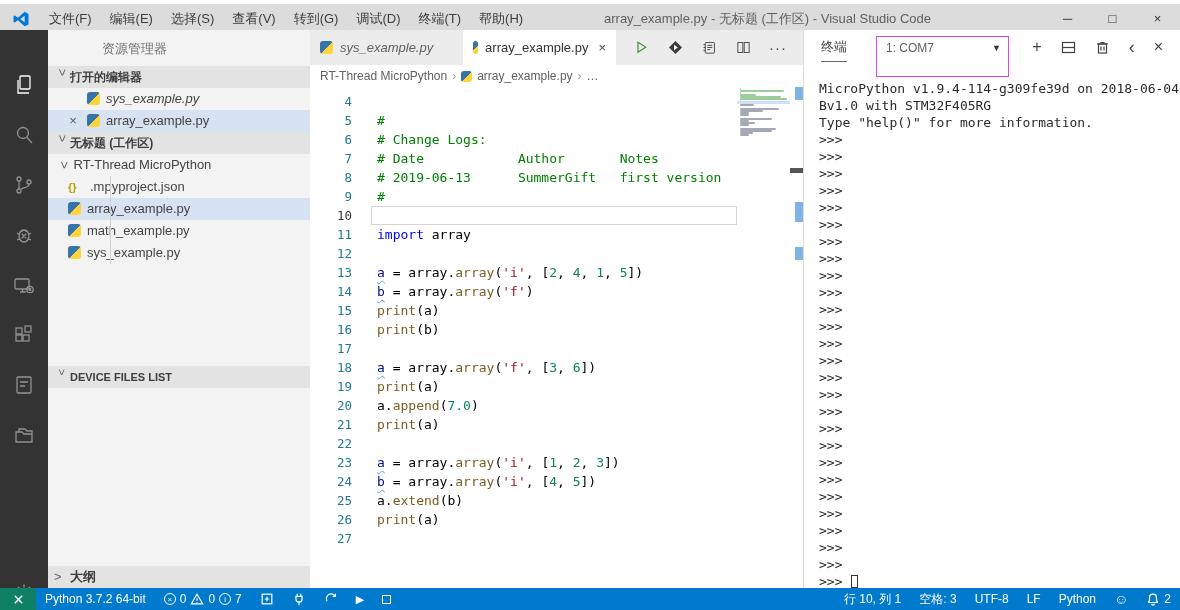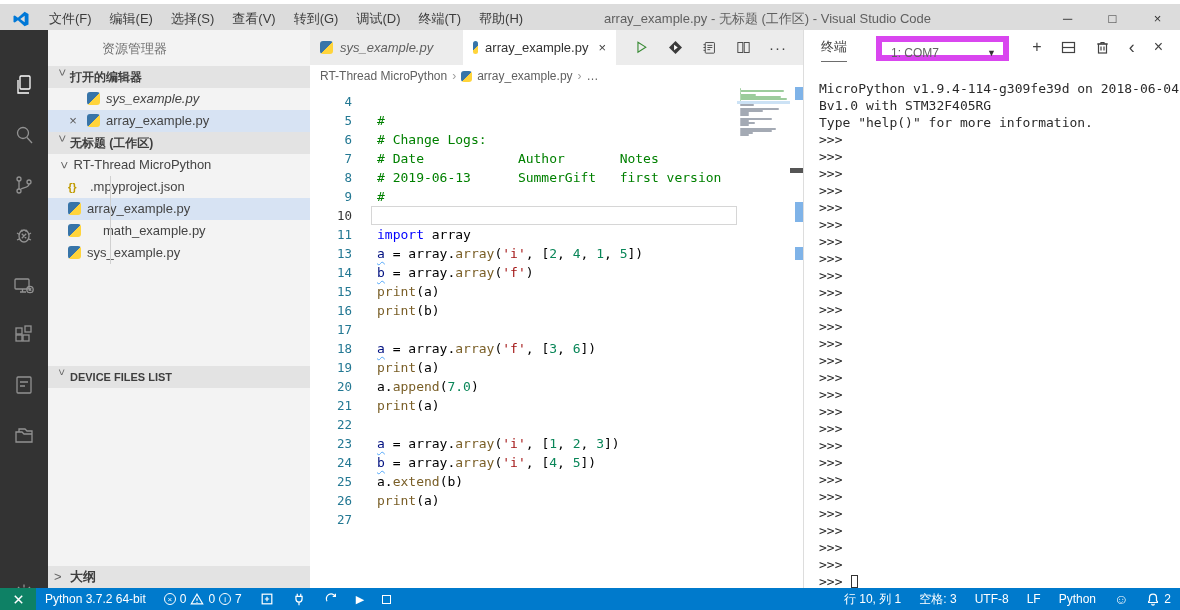--- a/index.html
+++ b/index.html
@@ -59,21 +59,21 @@
   .tk-n{color:var(--c-number);} .tk-f{color:var(--c-func);} .tk-p{color:#000;}
   .tk-v{color:var(--c-var);text-decoration:underline wavy #52a7f9 1px;text-underline-offset:3px;}
   .minimap{position:absolute;right:13px;top:0;width:53px;height:501px;background:#fff;}
   .mm-bar{position:absolute;height:2px;border-radius:1px;}
   .ruler{position:absolute;right:0;top:0;width:13px;height:501px;background:#fff;}
   .rl-mark{position:absolute;}
   
   .panel{position:absolute;left:803px;top:30px;width:377px;height:558px;background:#fff;border-left:1px solid #ddd;}
   .panel-head{position:absolute;left:0;top:0;width:377px;height:34px;}
   .panel-tab{position:absolute;left:17px;top:8px;font-size:13px;color:#424242;padding-bottom:5px;border-bottom:1px solid #6d6d6d;}
-  .term-select{position:absolute;left:72px;top:6px;width:133px;height:25px;border:6px solid #d946ef;background:#fff;font-size:12px;color:#616161;line-height:23px;padding-left:9px;}
+  .term-select{position:absolute;left:72px;top:6px;width:133px;height:41px;border:1px solid #d946ef;background:#fff;font-size:12px;color:#616161;line-height:23px;padding-left:9px;}
   .term-select .arrow{position:absolute;right:7px;top:0;font-size:9px;color:#333;}
   .panel-actions{position:absolute;right:0;top:0;height:34px;display:flex;align-items:center;gap:19px;padding-right:18px;color:#424242;}
   .panel-actions svg{width:15px;height:15px;stroke:#424242;fill:none;stroke-width:1.2;}
   .pa-glyph{font-size:16px;line-height:16px;color:#424242;}
   .term-body{position:absolute;left:0;top:42px;width:377px;height:516px;overflow:hidden;padding:8px 0 0 15px;font-family:"DejaVu Sans Mono",monospace;font-size:13px;line-height:17px;color:#2a2a2a;white-space:pre;}
   .term-cursor{display:inline-block;width:7px;height:13px;border:1px solid #333;vertical-align:-2px;margin-left:1px;}
   
   .statusbar{position:absolute;left:0;top:588px;width:1180px;height:22px;background:var(--accent);color:#fff;font-size:12px;display:flex;align-items:center;}
   .sb-remote{width:36px;height:22px;background:var(--remote);display:flex;align-items:center;justify-content:center;}
   .st-item{display:flex;align-items:center;gap:4px;padding:16px 9px;height:22px;white-space:nowrap;}
@@ -173,21 +173,21 @@
         <div class="sb-row selected" style="top: 80px;"><span class="close-x">×</span><span class="pyicon" style="margin-left:39px;"></span><span style="margin-left:6px;">array_example.py</span></div>
       </div>
 
     <div class="sb-header" style="top:102px">
       <span class="chev down">&gt;</span><span>无标题 (工作区)</span>
     </div>
     <div id="workspace-tree">
         <div class="sb-row" style="top: 124px;"><span class="chev down" style="margin-left:12px;color:#646464;">&gt;</span><span style="margin-left:6px;">RT-Thread MicroPython</span></div>
         <div class="sb-row" style="top: 146px;"><span class="jsonicon" style="margin-left:20px;">{}</span><span style="margin-left:6px;">.mpyproject.json</span></div>
         <div class="sb-row selected" style="top: 168px;"><span class="pyicon" style="margin-left:20px;"></span><span style="margin-left:6px;">array_example.py</span></div>
-        <div class="sb-row" style="top: 190px;"><span class="pyicon" style="margin-left:20px;"></span><span style="margin-left:22px;">math_example.py</span></div>
+        <div class="sb-row" style="top: 190px;"><span class="pyicon" style="margin-left:20px;"></span><span style="margin-left:6px;">math_example.py</span></div>
         <div class="sb-row" style="top: 212px;"><span class="pyicon" style="margin-left:20px;"></span><span style="margin-left:6px;">sys_example.py</span></div>
       </div>
     <div class="indent-guide"></div>
 
     <div class="sb-header" style="top:336px;font-size:11px;">
       <span class="chev down">&gt;</span><span>DEVICE FILES LIST</span>
     </div>
     <div class="sb-header" style="top:536px;font-size:13px;">
       <span class="chev">&gt;</span><span>大纲</span>
     </div>
@@ -237,20 +237,21 @@
       <div class="code-rows" id="code-rows">
           <div class="cl"><span class="ln">3</span><span class="lc"><span class="tk-c">#</span></span></div>
           <div class="cl"><span class="ln">4</span></div>
           <div class="cl"><span class="ln">5</span><span class="lc"><span class="tk-c">#</span></span></div>
           <div class="cl"><span class="ln">6</span><span class="lc"><span class="tk-c"># Change Logs:</span></span></div>
           <div class="cl"><span class="ln">7</span><span class="lc"><span class="tk-c"># Date            Author       Notes</span></span></div>
           <div class="cl"><span class="ln">8</span><span class="lc"><span class="tk-c"># 2019-06-13      SummerGift   first version</span></span></div>
           <div class="cl"><span class="ln">9</span><span class="lc"><span class="tk-c">#</span></span></div>
           <div class="cl cur"><span class="ln">10</span><span class="lc"></span><div class="cur-box"></div></div>
           <div class="cl"><span class="ln">11</span><span class="lc"><span class="tk-k">import</span><span class="tk-p"> array</span></span></div>
+          <div class="cl"><span class="ln">12</span><span class="lc"></span></div>
           <div class="cl"><span class="ln">13</span><span class="lc"><span class="tk-v">a</span><span class="tk-p"> = array.</span><span class="tk-f">array</span><span class="tk-p">(</span><span class="tk-s">'i'</span><span class="tk-p">, [</span><span class="tk-n">2</span><span class="tk-p">, </span><span class="tk-n">4</span><span class="tk-p">, </span><span class="tk-n">1</span><span class="tk-p">, </span><span class="tk-n">5</span><span class="tk-p">])</span></span></div>
           <div class="cl"><span class="ln">14</span><span class="lc"><span class="tk-v">b</span><span class="tk-p"> = array.</span><span class="tk-f">array</span><span class="tk-p">(</span><span class="tk-s">'f'</span><span class="tk-p">)</span></span></div>
           <div class="cl"><span class="ln">15</span><span class="lc"><span class="tk-f">print</span><span class="tk-p">(a)</span></span></div>
           <div class="cl"><span class="ln">16</span><span class="lc"><span class="tk-f">print</span><span class="tk-p">(b)</span></span></div>
           <div class="cl"><span class="ln">17</span><span class="lc"></span></div>
           <div class="cl"><span class="ln">18</span><span class="lc"><span class="tk-v">a</span><span class="tk-p"> = array.</span><span class="tk-f">array</span><span class="tk-p">(</span><span class="tk-s">'f'</span><span class="tk-p">, [</span><span class="tk-n">3</span><span class="tk-p">, </span><span class="tk-n">6</span><span class="tk-p">])</span></span></div>
           <div class="cl"><span class="ln">19</span><span class="lc"><span class="tk-f">print</span><span class="tk-p">(a)</span></span></div>
           <div class="cl"><span class="ln">20</span><span class="lc"><span class="tk-p">a.</span><span class="tk-f">append</span><span class="tk-p">(</span><span class="tk-n">7.0</span><span class="tk-p">)</span></span></div>
           <div class="cl"><span class="ln">21</span><span class="lc"><span class="tk-f">print</span><span class="tk-p">(a)</span></span></div>
           <div class="cl"><span class="ln">22</span><span class="lc"></span></div>

